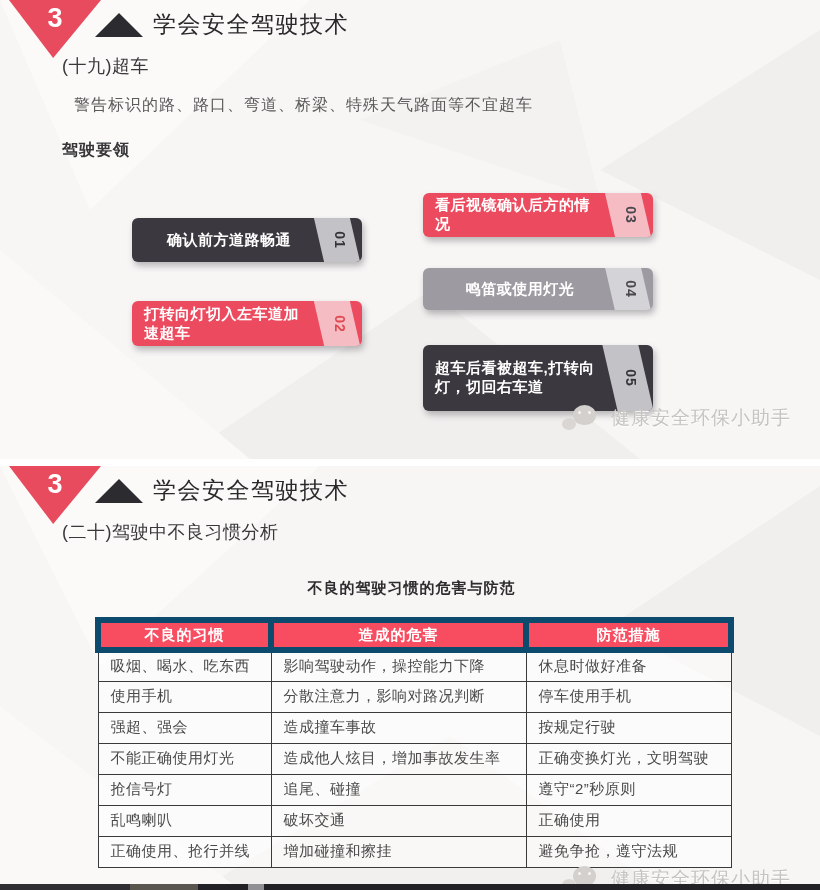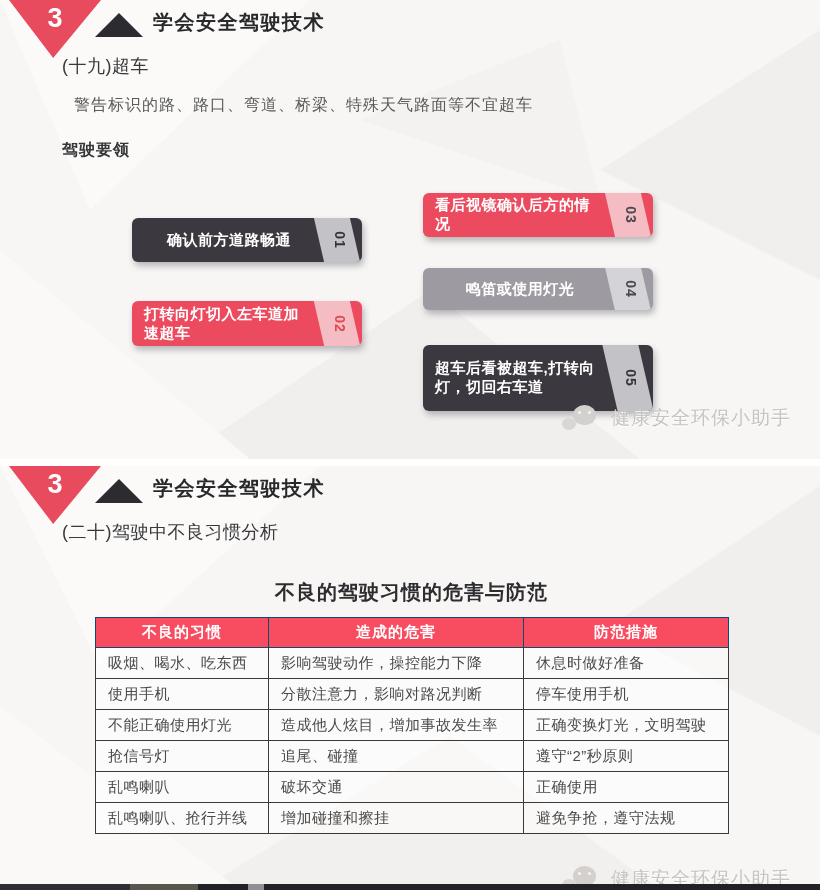--- a/index.html
+++ b/index.html
@@ -13,21 +13,21 @@
   .bgpattern { position:absolute; inset:0; pointer-events:none; }
 
   
   .pennant { position:absolute; left:9px; top:0; width:92px; height:58px;
              background:#e84a5e; clip-path:polygon(0 0,100% 0,48% 100%); }
   .pennant span { display:block; text-align:center; color:#fff; font-size:27px;
                   font-weight:bold; margin-top:3px; }
   .tri-icon { position:absolute; left:95px; top:13px; width:0; height:0;
               border-left:24px solid transparent; border-right:24px solid transparent;
               border-bottom:24px solid #2c2b30; }
-  .slide-title { position:absolute; left:153px; top:9px; font-size:20px; font-weight:bold;
+  .slide-title { position:absolute; left:153px; top:9px; font-size:23px; font-weight:normal;
                  color:#29292c; letter-spacing:1.5px; }
   .subtitle { position:absolute; left:62px; top:54px; font-size:18px; color:#39393c;
               font-weight:normal; letter-spacing:0.5px; }
   .note { position:absolute; left:74px; top:95px; font-size:16px; color:#5a5a5a;
           letter-spacing:1px; }
   .essentials { position:absolute; left:62px; top:140px; font-size:16px; font-weight:bold;
                 color:#37373a; letter-spacing:1px; }
 
   
   .step { position:absolute; width:230px; border-radius:6px; overflow:hidden;
@@ -67,25 +67,25 @@
   .wm-bubble-big { position:absolute; right:0; top:1px; width:23px; height:20px;
                    background:#d3d0cd; border-radius:50% 50% 46% 46%; }
   .wm-bubble-big::before, .wm-bubble-big::after { content:""; position:absolute; top:6px;
                    width:3px; height:3px; border-radius:50%; background:#f7f6f5; }
   .wm-bubble-big::before { left:5px; } .wm-bubble-big::after { right:5px; }
   .wm-bubble-small { position:absolute; left:0; bottom:2px; width:14px; height:12px;
                    background:#d9d6d3; border-radius:50%; }
 
   
   .tbl-title { position:absolute; left:95px; top:113px; width:633px; text-align:center;
-               font-size:20px; font-weight:bold; color:#2d2d2f; letter-spacing:1px;font-family:Liberation Serif, serif; }
+               font-size:15px; font-weight:bold; color:#2d2d2f; letter-spacing:1px;font-family:Liberation Serif, serif; }
   table.habits { position:absolute; left:95px; top:151px; width:633px;
                  border-collapse:collapse; table-layout:fixed; }
   table.habits th { height:30px; background:#f84c61; color:#fff; font-size:15px;
-                 font-weight:bold; border:1px solid #0c4a6e; text-align:center;
+                 font-weight:bold; border:6px solid #0c4a6e; text-align:center;
                  letter-spacing:1px; }
   table.habits td { height:31px; font-size:15px; color:#4a4a4a; padding-left:12px;
                  border:1px solid #3a3a3a; background:rgba(255,255,255,0.55);
                  letter-spacing:0.5px; }
   .c1 { width:173px; } .c2 { width:255px; } .c3 { width:205px; }
 
   
   .player { position:absolute; left:0; top:884px; width:820px; height:6px;
             background:#222226; }
   .player .seg-a { position:absolute; left:0; top:0; height:6px; width:130px; background:#2e2e33; }
@@ -184,36 +184,41 @@
           <td>吸烟、喝水、吃东西</td>
           <td>影响驾驶动作，操控能力下降</td>
           <td>休息时做好准备</td>
         </tr>
         <tr>
           <td>使用手机</td>
           <td>分散注意力，影响对路况判断</td>
           <td>停车使用手机</td>
         </tr>
         <tr>
+          <td>强超、强会</td>
+          <td>造成撞车事故</td>
+          <td>按规定行驶</td>
+        </tr>
+        <tr>
           <td>不能正确使用灯光</td>
           <td>造成他人炫目，增加事故发生率</td>
           <td>正确变换灯光，文明驾驶</td>
         </tr>
         <tr>
           <td>抢信号灯</td>
           <td>追尾、碰撞</td>
           <td>遵守“2”秒原则</td>
         </tr>
         <tr>
           <td>乱鸣喇叭</td>
           <td>破坏交通</td>
           <td>正确使用</td>
         </tr>
         <tr>
-          <td>乱鸣喇叭、抢行并线</td>
+          <td>正确使用、抢行并线</td>
           <td>增加碰撞和擦挂</td>
           <td>避免争抢，遵守法规</td>
         </tr>
       </tbody>
     </table>
 
     <div class="wm wm2">
       <span class="wm-icon">
         <span class="wm-bubble-small"></span>
           <span class="wm-bubble-big"></span>

